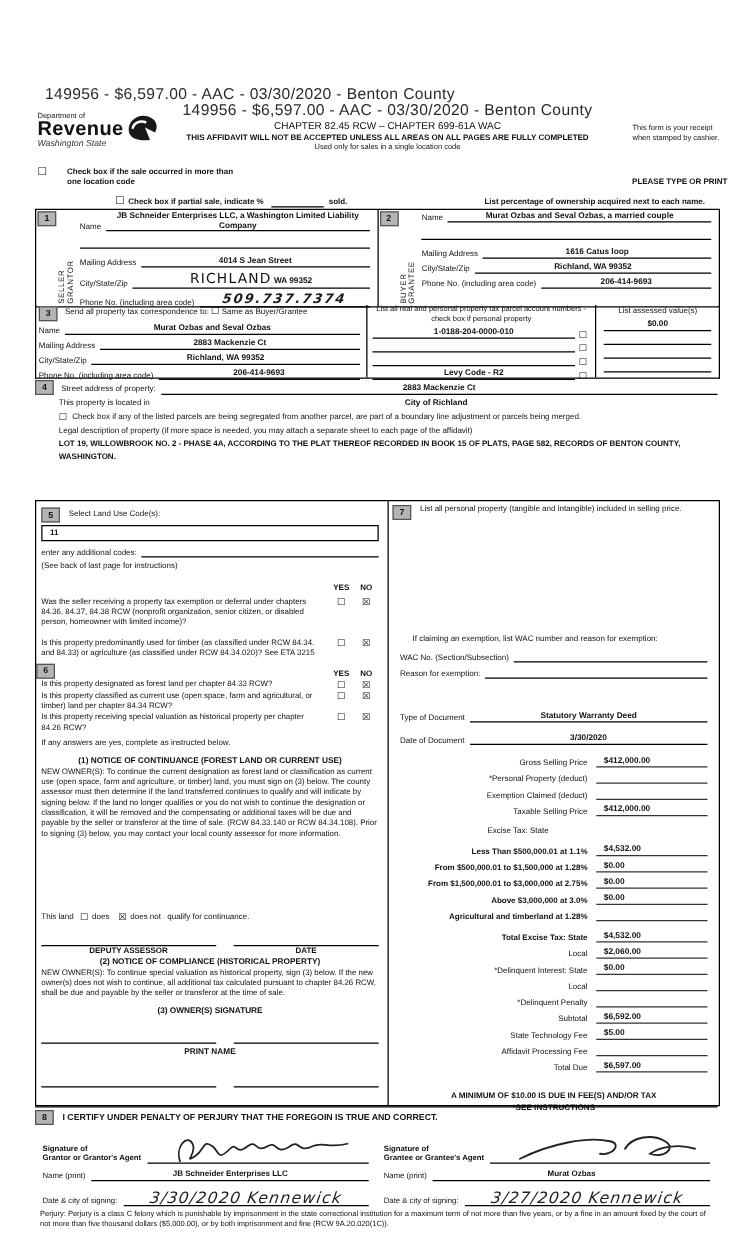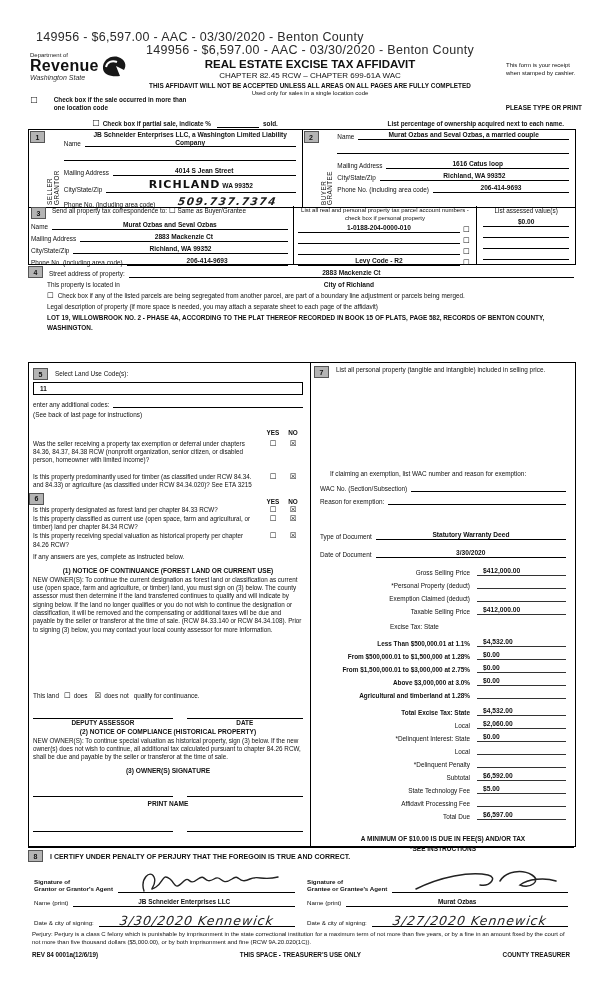--- a/index.html
+++ b/index.html
@@ -1,17 +1,17 @@
 <!DOCTYPE html>
 <html><head>
 <meta charset="utf-8">
 <style>
   html,body{margin:0;padding:0;background:#e8e8e8;}
   .page{position:relative;width:600px;height:988px;background:#ffffff;font-family:"Liberation Sans",sans-serif;color:#111;overflow:hidden;}
-  .abs{position:absolute;}
+  .abs{position:absolute;margin-top:38px;}
   .b{font-weight:bold;}
   .ctr{text-align:center;}
   .stamp{font-size:12.5px;color:#2a2a2a;letter-spacing:.3px;white-space:nowrap;}
   
   .dept-small{font-size:6px;color:#222;}
   .dept-name{font-size:16px;font-weight:bold;letter-spacing:.3px;line-height:1;}
   .dept-sub{font-size:7px;font-style:italic;color:#333;}
   .title{font-size:11.5px;font-weight:bold;margin-top:1px;}
   .subtitle{font-size:8px;margin-top:1px;}
   .warning{font-size:6.4px;font-weight:bold;margin-top:2px;}
@@ -25,21 +25,21 @@
   .parties{border:1.5px solid #000;display:flex;}
   .half{width:50%;display:flex;}
   .half+.half{border-left:1.5px solid #000;}
   .vertcol{display:flex;flex:none;padding:2px 1px;}
   .vert{writing-mode:vertical-rl;transform:rotate(180deg);font-size:6.3px;letter-spacing:.5px;line-height:1.1;}
   .fields{flex:1;padding:1px 6px 2px 2px;display:flex;flex-direction:column;}
   .frow{display:flex;align-items:flex-end;}
   .lbl{font-size:6.4px;white-space:nowrap;}
   .fill{flex:1;border-bottom:1px solid #000;text-align:center;font-size:6.6px;font-weight:bold;min-height:8px;line-height:1.15;margin-left:4px;}
   .blankrule{border-bottom:1px solid #000;min-height:7px;}
-  .stampcity{font-size:11px;font-weight:bold;letter-spacing:1px;font-family:"DejaVu Sans",sans-serif;}
+  .stampcity{font-size:11px;font-weight:normal;letter-spacing:1px;font-family:"DejaVu Sans",sans-serif;}
   .hand{font-family:"DejaVu Sans",sans-serif;font-style:italic;transform:skewX(-8deg);display:inline-block;color:#1d1d1d;}
   
   .sec3{border:1.5px solid #000;border-top:none;display:flex;}
   .s3a{width:47%;padding:1px 5px 2px 2px;display:flex;flex-direction:column;}
   .s3b{width:32%;border-left:1.2px solid #000;padding:1px 4px;display:flex;flex-direction:column;}
   .s3c{flex:1;border-left:1.2px solid #000;padding:1px 6px;display:flex;flex-direction:column;}
   .prow{display:flex;align-items:flex-end;margin-top:2px;}
   .pfill{flex:1;border-bottom:1px solid #000;text-align:center;font-size:6.6px;font-weight:bold;min-height:8px;}
   .pcb{width:12px;text-align:center;}
   
@@ -77,38 +77,37 @@
   .footer .fc{flex:1;text-align:center;}
 </style>
 </head>
 <body>
 
 <div class="page">
 
   <div class="abs stamp" style="left:36px;top:30px;">149956 - $6,597.00 - AAC - 03/30/2020 - Benton County</div>
 
   <div class="abs" style="left:30px;top:52px;width:110px;">
-    <div style="display:flex;align-items:flex-end;">
+    <div style="display:flex;align-items:center;">
       <div>
         <div class="dept-small">Department of</div>
         <div class="dept-name">Revenue</div>
         <div class="dept-sub">Washington State</div>
       </div>
       <span style="margin-left:2px;">
         <svg width="26" height="22" viewBox="0 0 26 22">
             <path d="M2 14 C1 5, 10 0, 17 2 C24 4, 26 10, 23 15 L15 11 L19 21 C10 22, 3 20, 2 14 Z" fill="#181818"></path>
             <path d="M5 12 C6 7, 11 5, 16 7" stroke="#fff" stroke-width="2" fill="none"></path>
           </svg>
       </span>
     </div>
   </div>
 
   <div class="abs ctr" style="left:100px;top:43px;width:420px;">
     <div class="stamp">149956 - $6,597.00 - AAC - 03/30/2020 - Benton County</div>
-    <div class="title">REAL ESTATE EXCISE TAX AFFIDAVIT</div>
     <div class="subtitle">CHAPTER 82.45 RCW – CHAPTER 699-61A WAC</div>
     <div class="warning">THIS AFFIDAVIT WILL NOT BE ACCEPTED UNLESS ALL AREAS ON ALL PAGES ARE FULLY COMPLETED</div>
     <div class="single-loc">Used only for sales in a single location code</div>
   </div>
 
   <div class="abs receipt" style="right:14px;top:62px;">This form is your receipt when stamped by cashier.</div>
 
   <div class="abs" style="left:30px;top:96px;display:flex;">
     <span class="cb">☐</span>
     <span class="small b" style="margin-left:16px;width:140px;white-space:normal;">Check box if the sale occurred in more than one location code</span>

